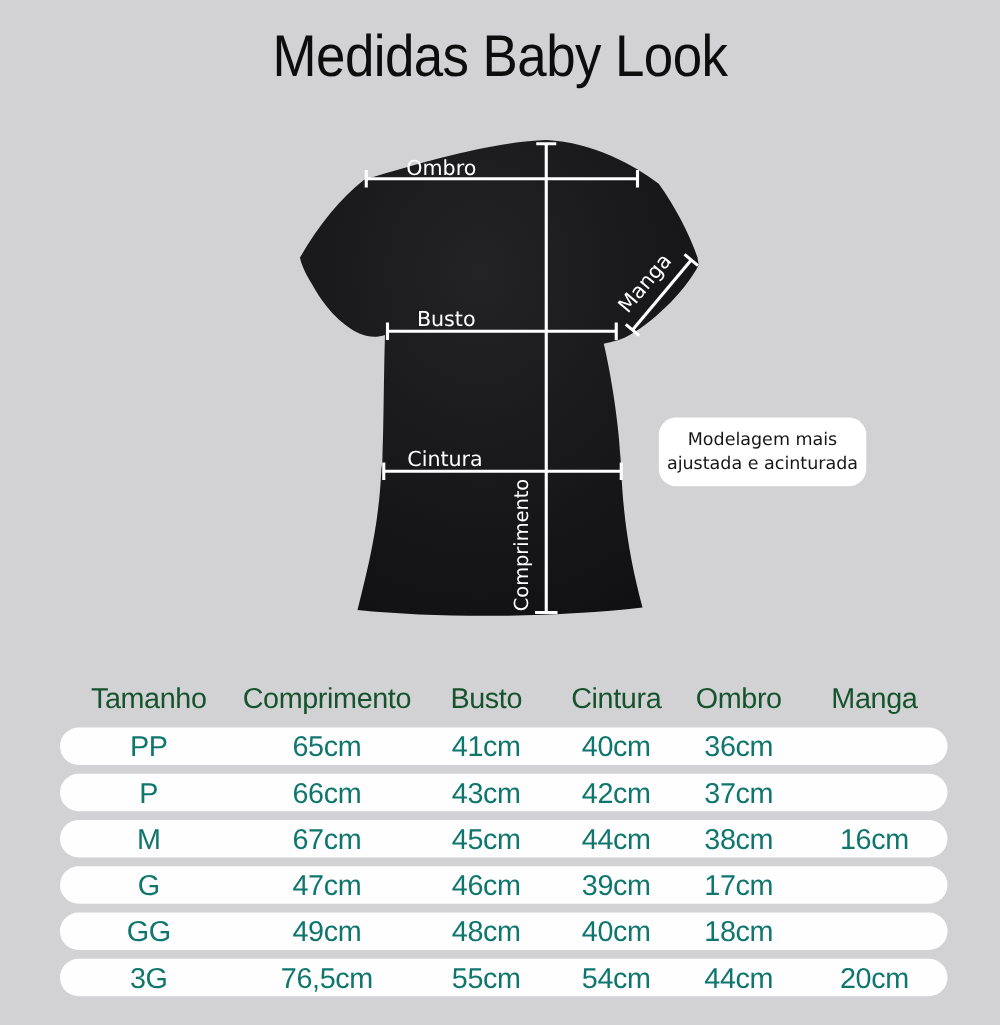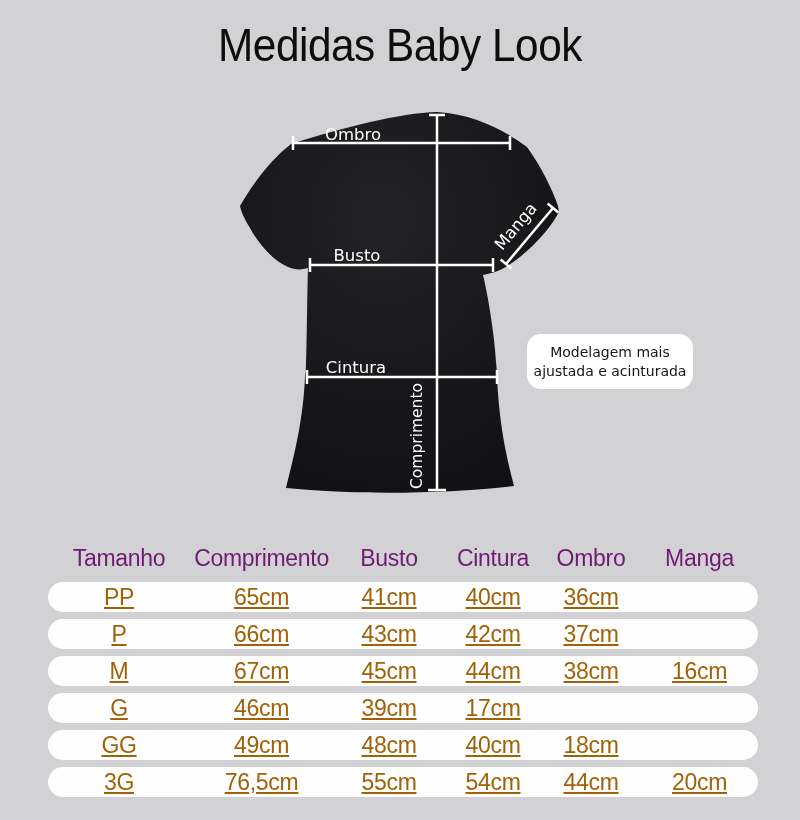--- a/index.html
+++ b/index.html
@@ -32,26 +32,26 @@
   .size-table{
     position:absolute;left:48px;top:545px;width:710px;
   }
   .thead,.trow{
     display:grid;
     grid-template-columns:142px 143px 112px 96px 100px 117px;
     align-items:center;text-align:center;
   }
   .thead{
     height:27px;margin-bottom:10px;
-    font-size:23px;color:#701a75;letter-spacing:-0.3px;
+    font-size:23px;color:#14532d;letter-spacing:-0.3px;
   }
   .trow{
     height:30px;margin-bottom:7px;
     background:#fefefe;border-radius:15px;
-    font-size:23px;color:#a16207;letter-spacing:-0.3px;text-decoration:underline;
+    font-size:23px;color:#0f766e;letter-spacing:-0.3px;
   }
   .cell{white-space:nowrap;}
   svg text{
     font-family:"DejaVu Sans",sans-serif;
     fill:#ffffff;
   }
 </style>
 </head>
 <body>
 
@@ -158,20 +158,21 @@
     <div class="cell">M</div>
     <div class="cell">67cm</div>
     <div class="cell">45cm</div>
     <div class="cell">44cm</div>
     <div class="cell">38cm</div>
     <div class="cell">16cm</div>
   </div>
 
   <div class="trow">
     <div class="cell">G</div>
+    <div class="cell">47cm</div>
     <div class="cell">46cm</div>
     <div class="cell">39cm</div>
     <div class="cell">17cm</div>
   </div>
 
   <div class="trow">
     <div class="cell">GG</div>
     <div class="cell">49cm</div>
     <div class="cell">48cm</div>
     <div class="cell">40cm</div>

